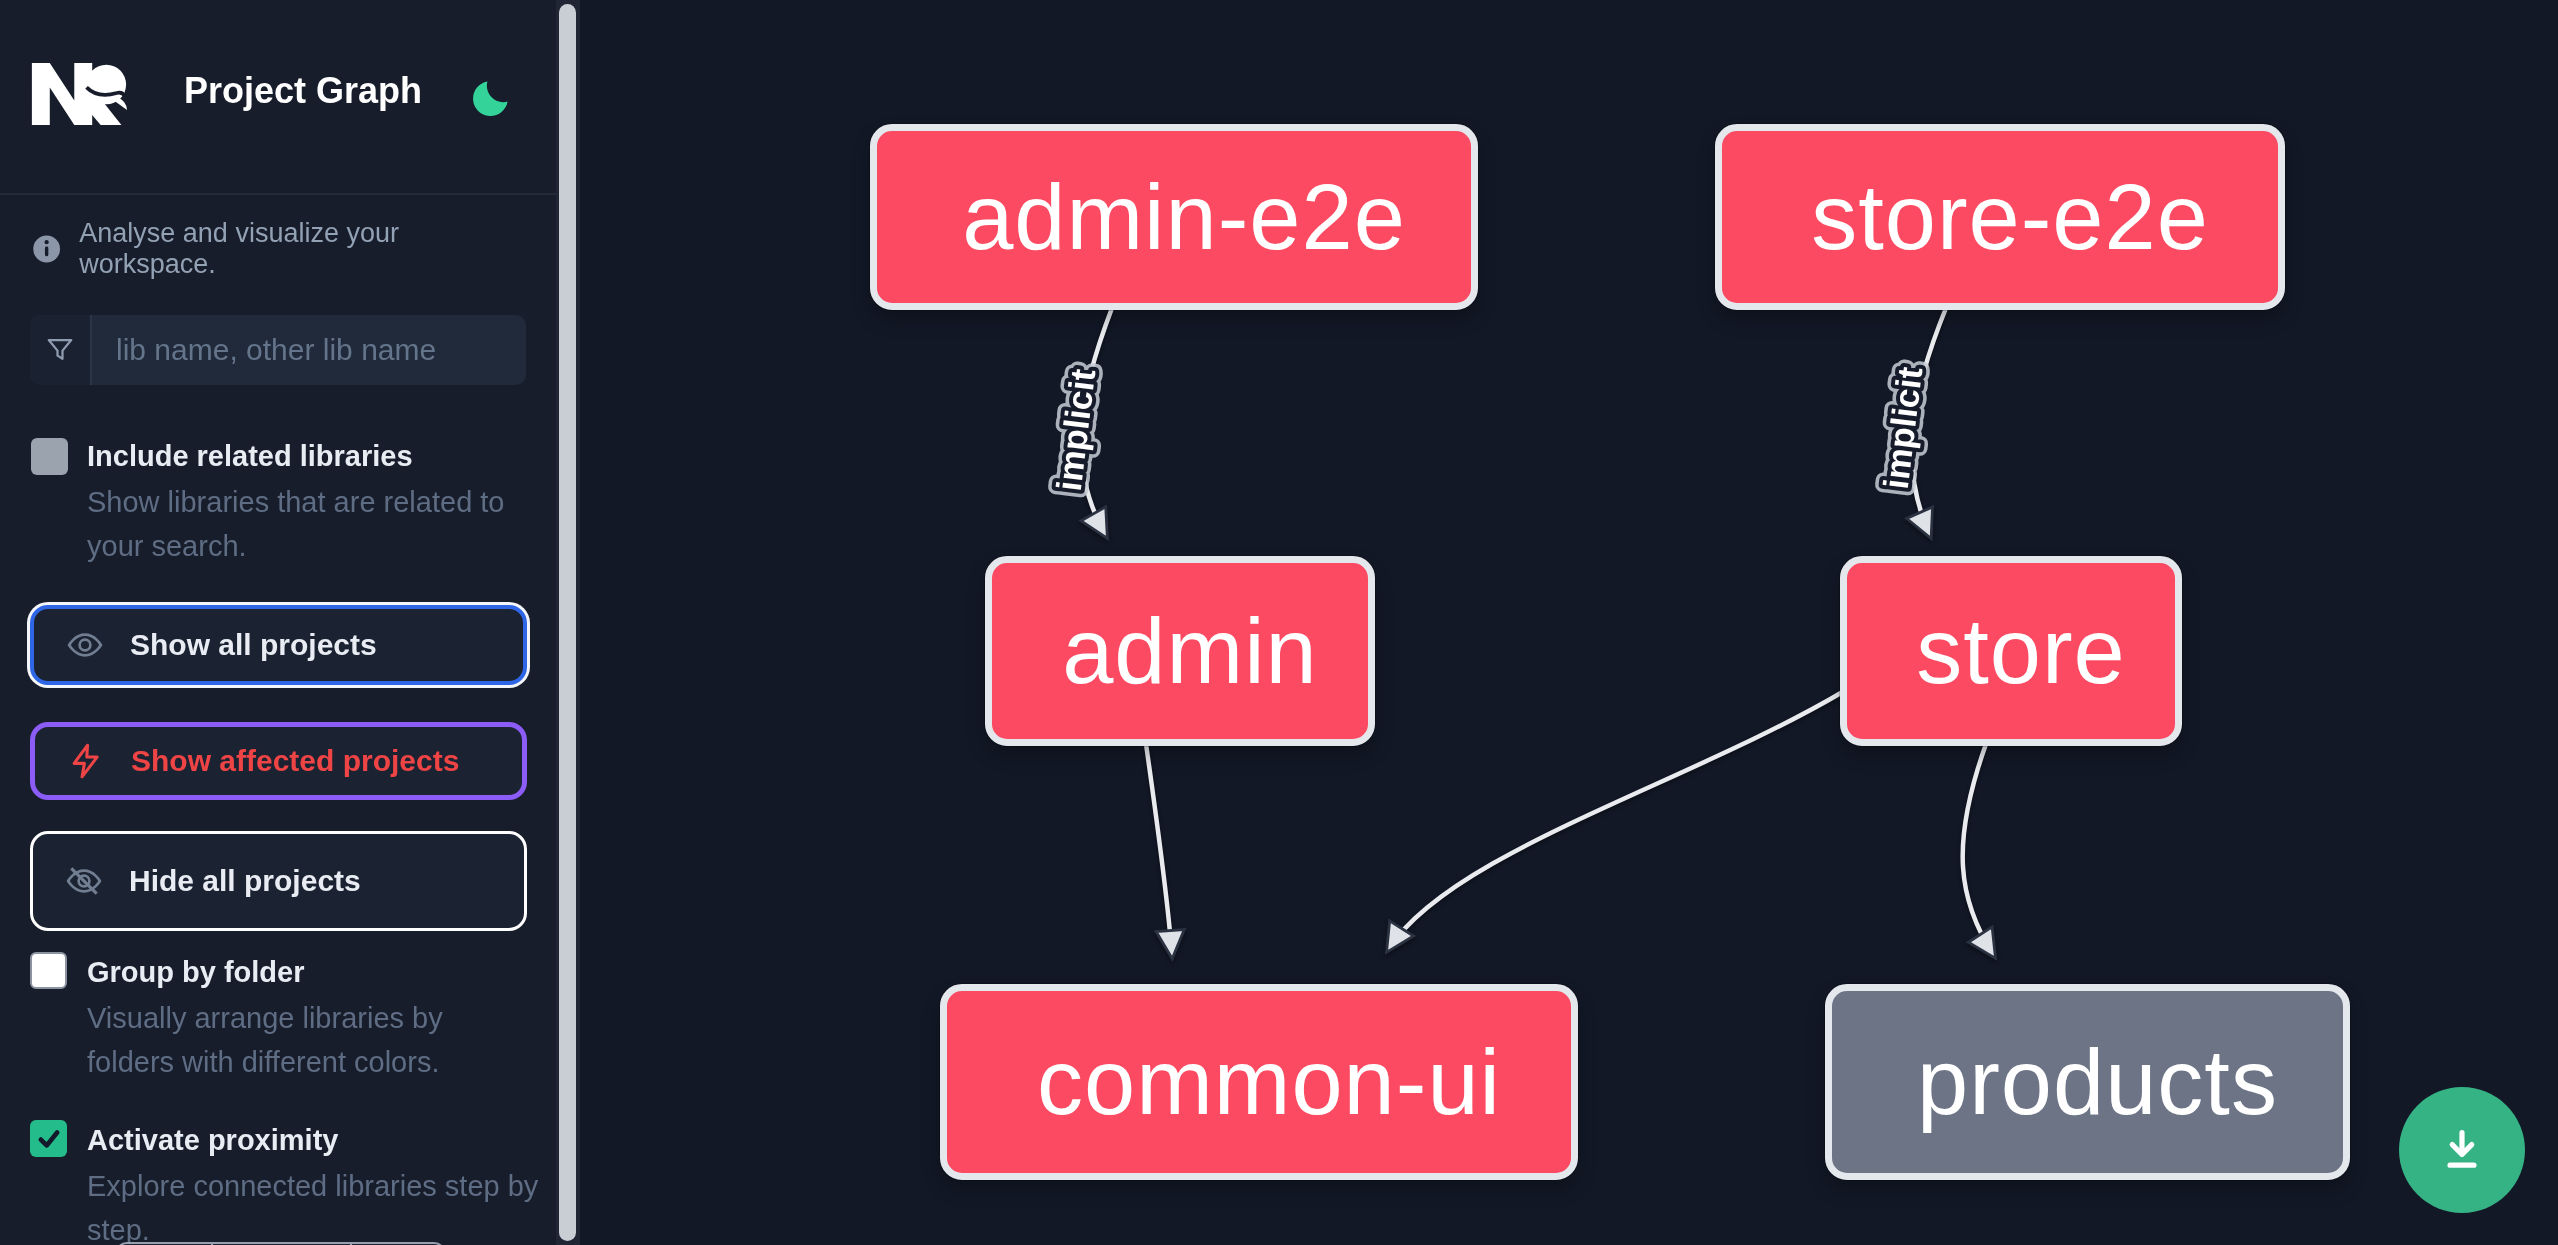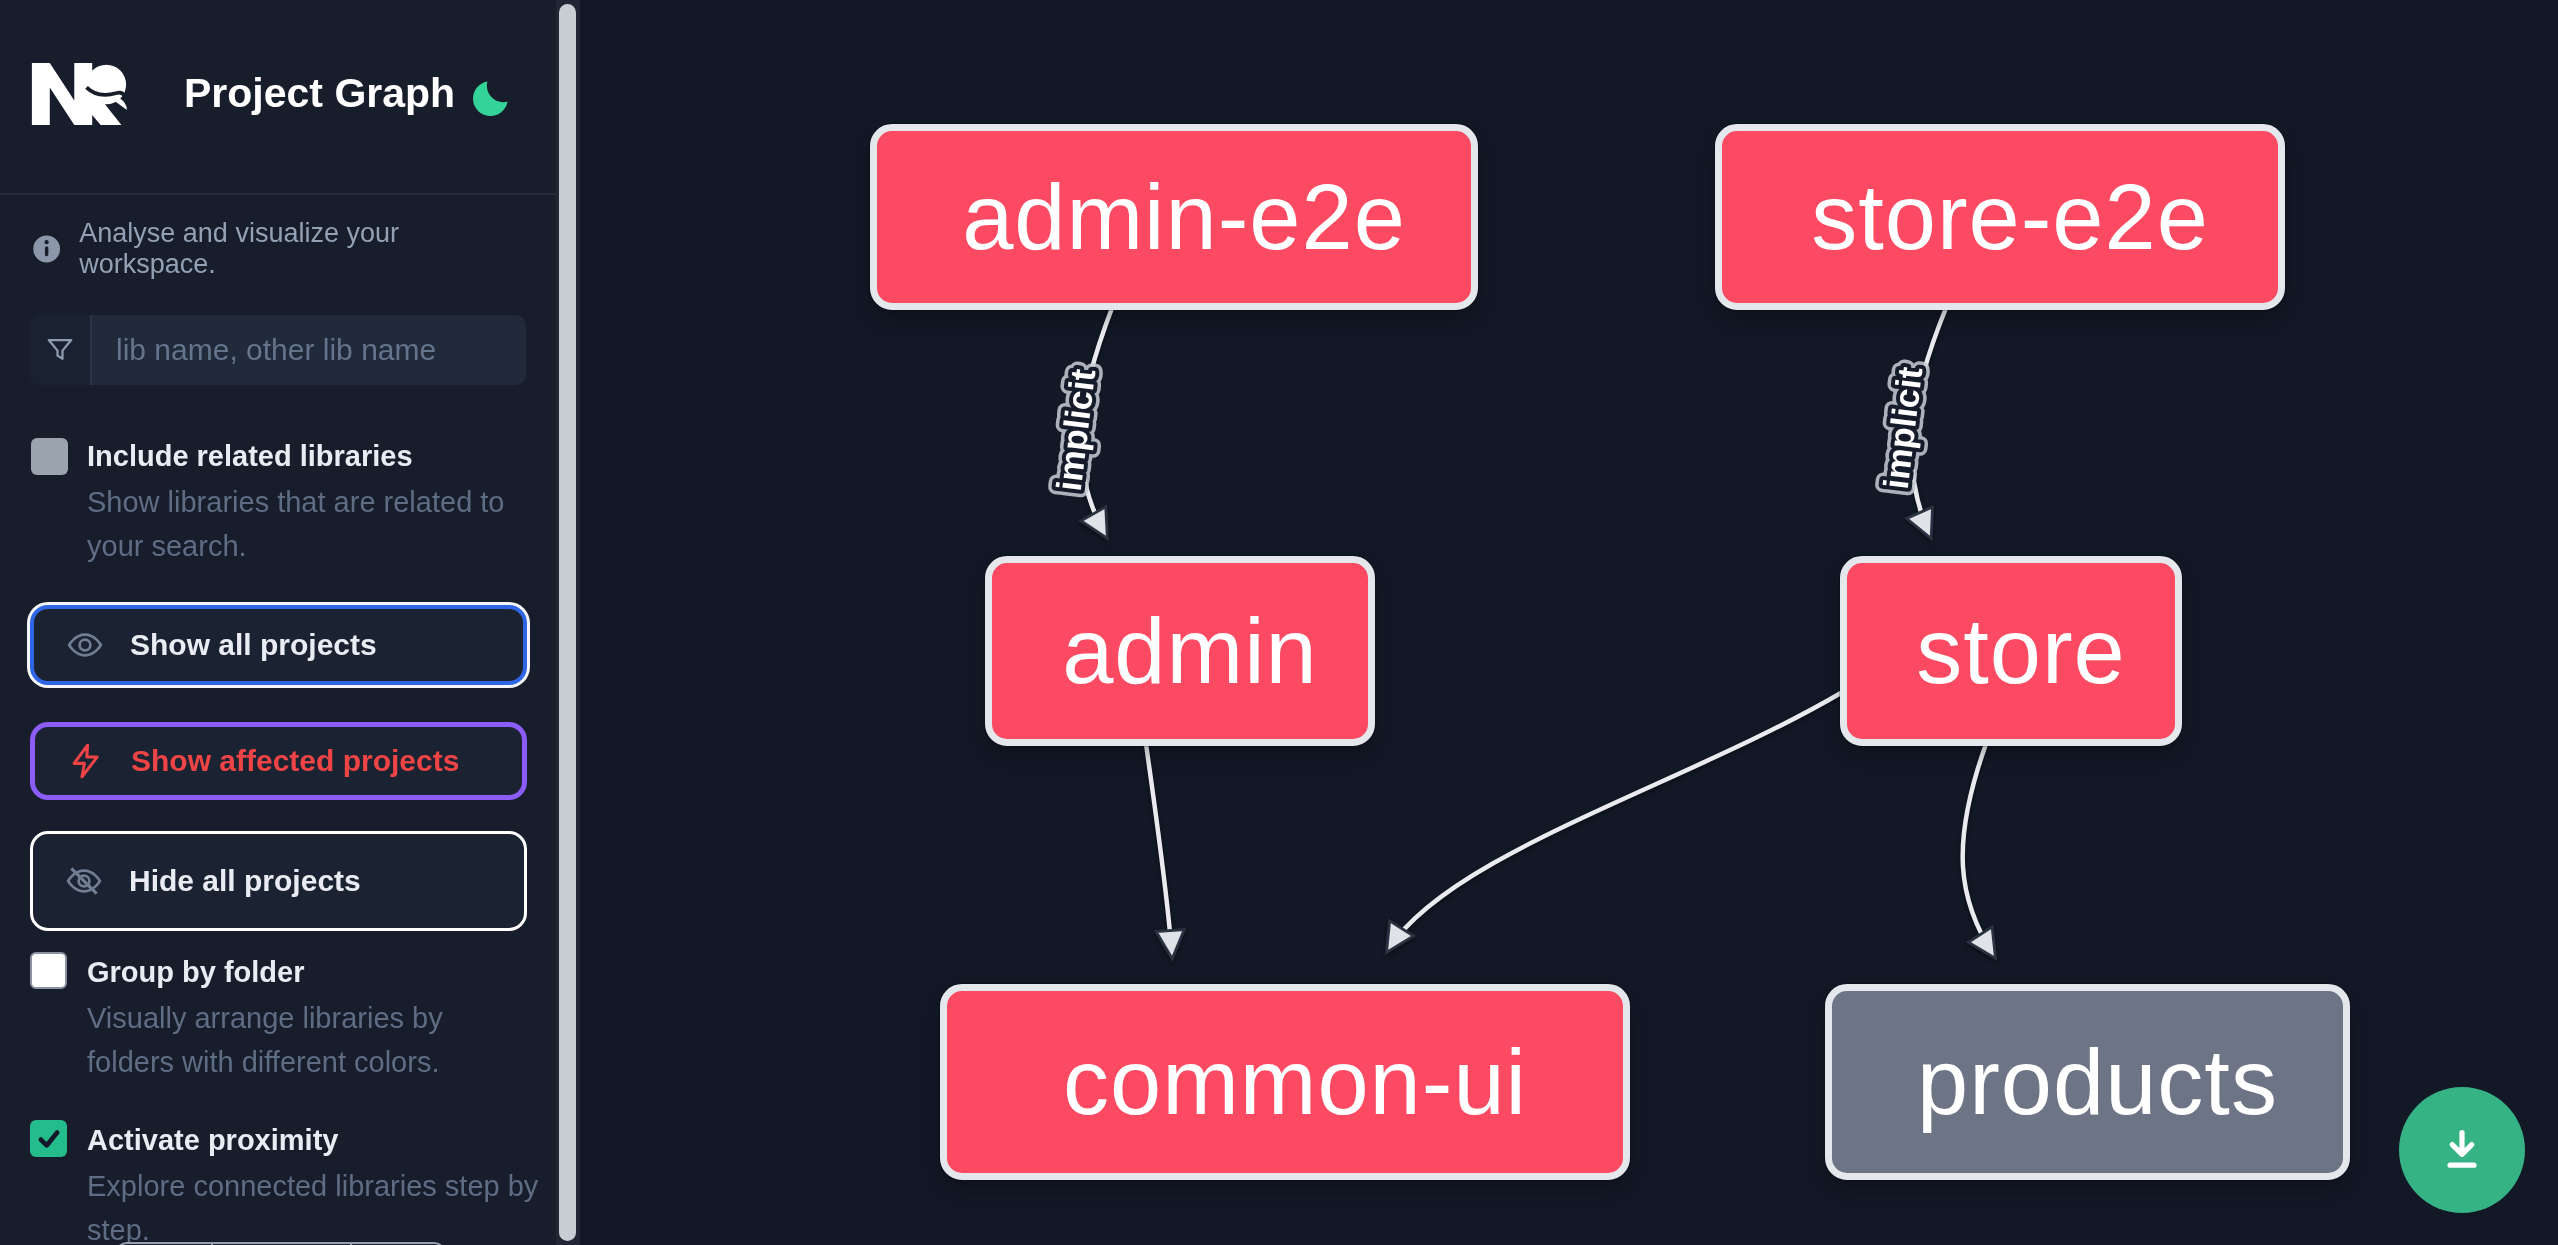--- a/index.html
+++ b/index.html
@@ -14,33 +14,33 @@
   .graph-node { position:absolute; border:7px solid #e4e7ec; border-radius:22px;
                 display:flex; align-items:center; justify-content:center;
                 color:#ffffff; font-size:92px; letter-spacing:1px; cursor:pointer;
                 box-shadow:0 0 0 1px rgba(0,0,0,.22), 0 10px 18px rgba(0,0,0,.25);padding-left:20px; }
   .node-pink { background:#fb4a61; }
   .node-gray { background:#6c7486; }
   #node-admin-e2e { left:870px;  top:124px; width:608px; height:186px; }
   #node-store-e2e { left:1715px; top:124px; width:570px; height:186px; }
   #node-admin     { left:985px;  top:556px; width:390px; height:190px; }
   #node-store     { left:1840px; top:556px; width:342px; height:190px; }
-  #node-common-ui { left:940px;  top:984px; width:690px; height:196px; }
+  #node-common-ui { left:940px;  top:984px; width:638px; height:196px; }
   #node-products  { left:1825px; top:984px; width:525px; height:196px; }
 
   
   #fab { position:absolute; left:2399px; top:1087px; width:126px; height:126px;
          border-radius:50%; background:#35b385; border:none; cursor:pointer;
          display:flex; align-items:center; justify-content:center; }
 
   
   #sidebar { position:absolute; left:0; top:0; width:556px; height:1245px;
              background:#171d2b; color:#e8edf4; }
   #brand-logo { position:absolute; left:30px; top:60px; width:98px; height:68px; }
-  #app-title  { position:absolute; left:184px; top:70px; font-size:41px;
+  #app-title  { position:absolute; left:184px; top:70px; font-size:36px;
                 font-weight:700; color:#ffffff; }
   #theme-toggle { position:absolute; left:470px; top:74px; width:46px; height:46px;
                   background:transparent; border:none; cursor:pointer; }
   #header-divider { position:absolute; left:0; top:193px; width:556px; height:2px;
                     background:#232b3b; }
   #info-row { position:absolute; left:32px; top:218px; width:500px; display:flex;
               gap:18px; align-items:center; }
   #info-text { font-size:27px; color:#93a1b4; }
 
   #search-box { position:absolute; left:30px; top:315px; width:496px; height:70px;

